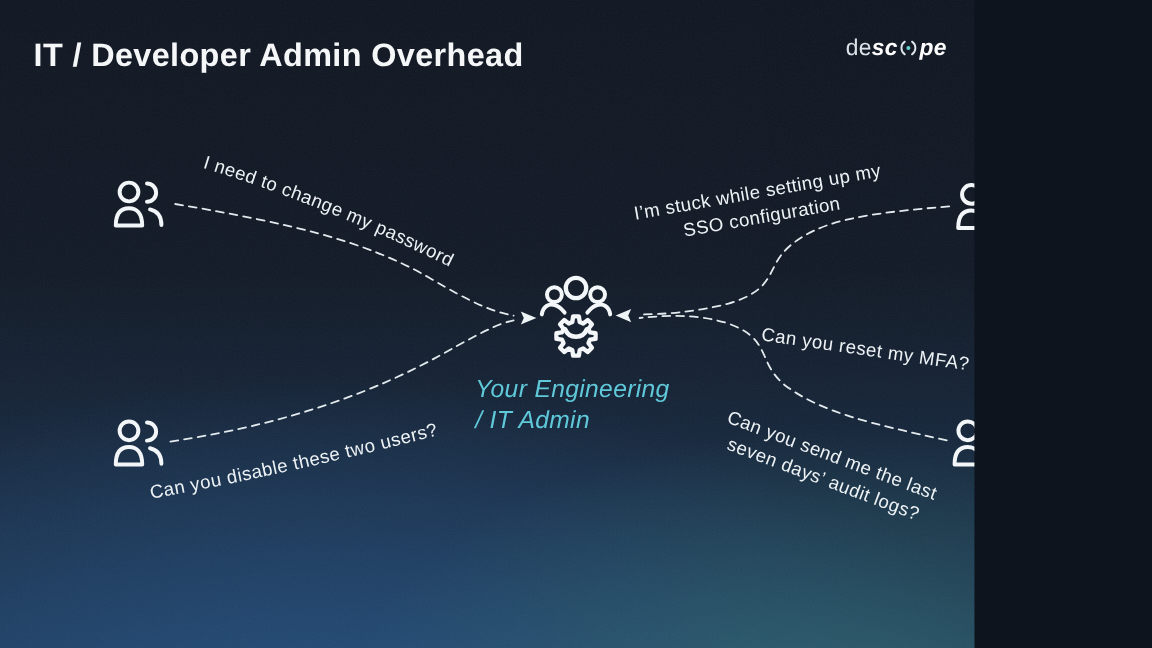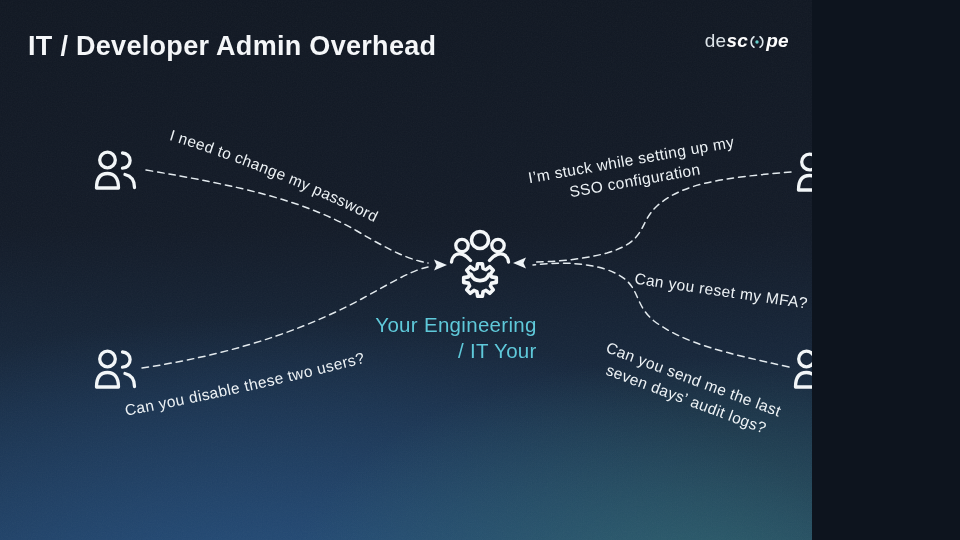--- a/index.html
+++ b/index.html
@@ -10,33 +10,33 @@
       radial-gradient(640px 360px at 87% 110%, rgba(54,118,117,.62), rgba(54,118,117,0) 66%),
       radial-gradient(980px 520px at 33% 118%, rgba(40,88,140,.8), rgba(40,88,140,0) 62%),
       linear-gradient(180deg,#101722 0%,#121a27 42%,#182c44 78%,#1c3654 100%);
   }
   .title{
     position:absolute;left:28px;top:31px;margin:0;
     font-size:27px;font-weight:700;letter-spacing:.3px;
     color:var(--text-primary,#f6f8fa);
   }
   .logo{
-    position:absolute;right:23px;top:31px;display:flex;align-items:center;
+    position:absolute;right:23px;top:31px;display:flex;align-items:flex-start;
     font-size:19px;letter-spacing:.3px;line-height:20px;
   }
   .lg-light{color:#dde4e9;font-weight:400;}
   .lg-bold{color:#ffffff;font-weight:700;font-style:italic;}
   .lg-o{width:16px;height:16px;margin:0 1px;position:relative;top:1px;}
   .diagram{position:absolute;left:0;top:0;width:960px;height:540px;}
   .msg{font-size:15.5px;fill:var(--message-text,#edf2f5);letter-spacing:.4px;}
   .mid{text-anchor:middle;}
   .center-label{
-    position:absolute;left:456px;top:312px;transform:translateX(-50%);
-    text-align:right;font-size:20.5px;line-height:26px;letter-spacing:.3px;
-    color:var(--accent-cyan,#5fc9da);white-space:nowrap;
+    position:absolute;left:477px;top:312px;transform:translateX(-50%);
+    text-align:left;font-size:20.5px;line-height:26px;letter-spacing:.3px;
+    color:var(--accent-cyan,#5fc9da);white-space:nowrap;font-style:italic;
   }
 </style>
 </head>
 <body>
 
 <div class="slide">
 
   <h1 class="title">IT / Developer Admin Overhead</h1>
 
   <div class="logo">
@@ -118,16 +118,16 @@
 
       <g transform="translate(690,389) rotate(20.5)">
         <text class="msg mid" y="-5">Can you send me the last</text>
         <text class="msg mid" y="16">seven days’ audit logs?</text>
       </g>
     </g>
   </svg>
 
   <div class="center-label">
     <div>Your Engineering</div>
-    <div>/ IT Your</div>
+    <div>/ IT Admin</div>
   </div>
 
 </div>
 
 </body></html>

